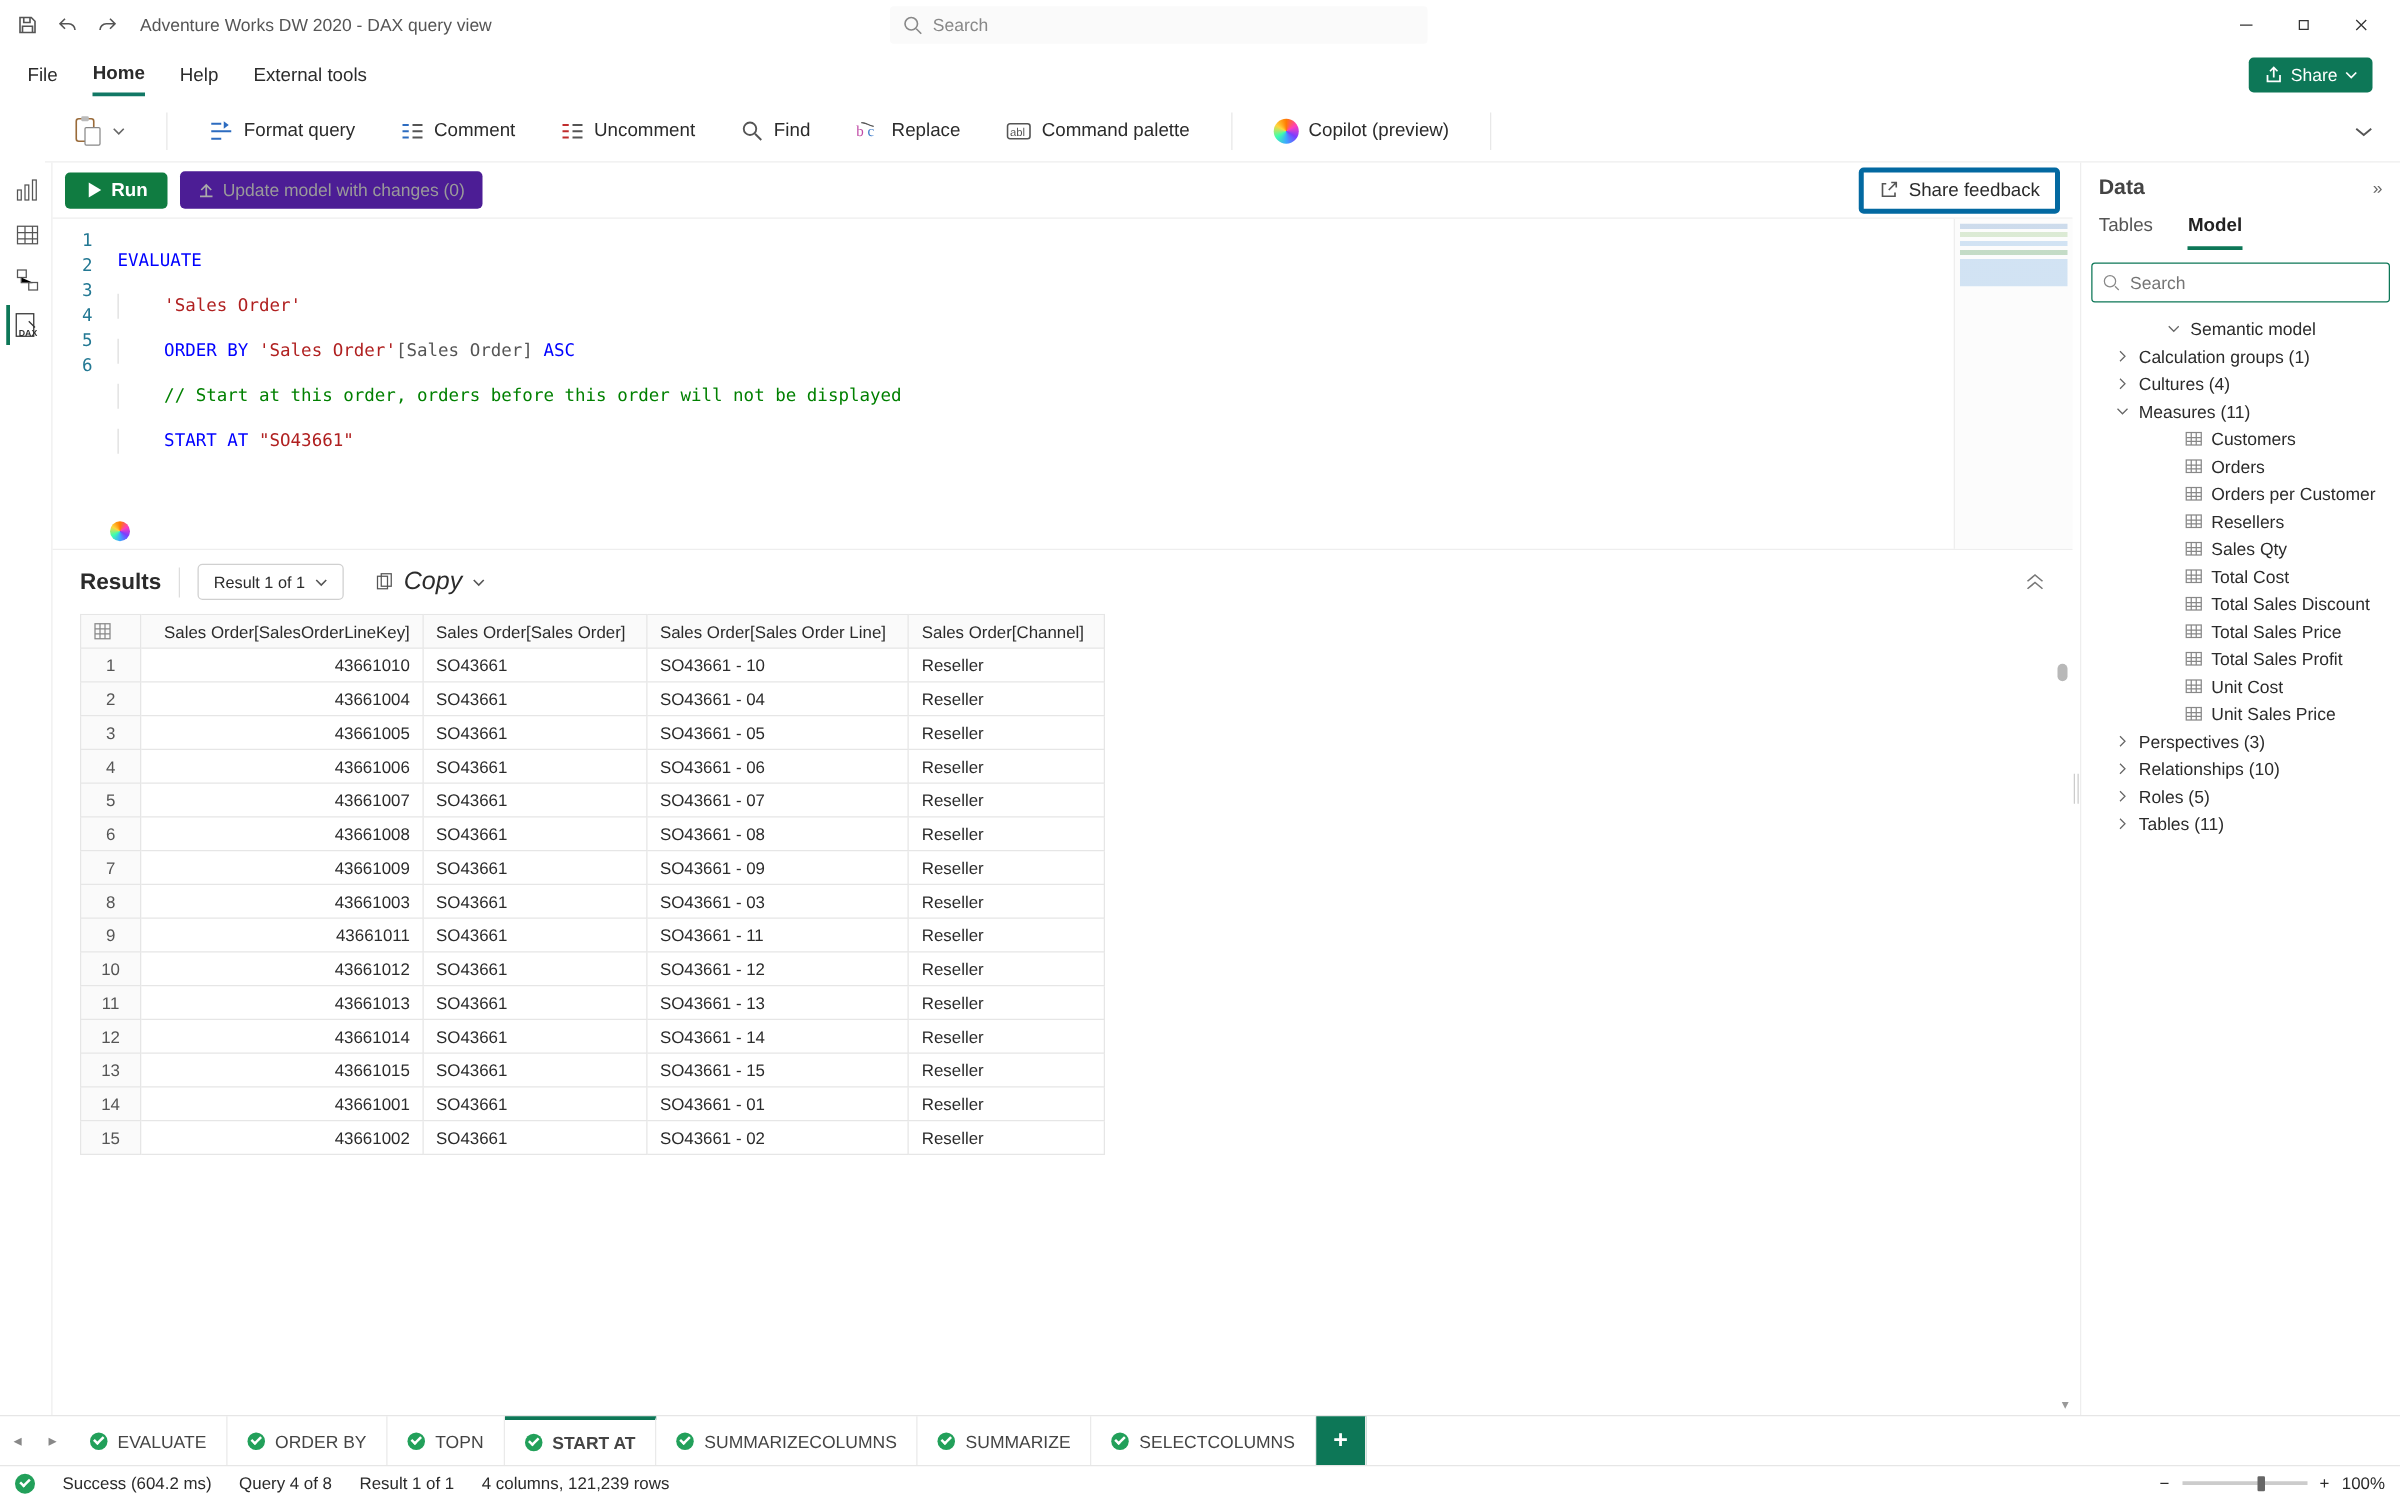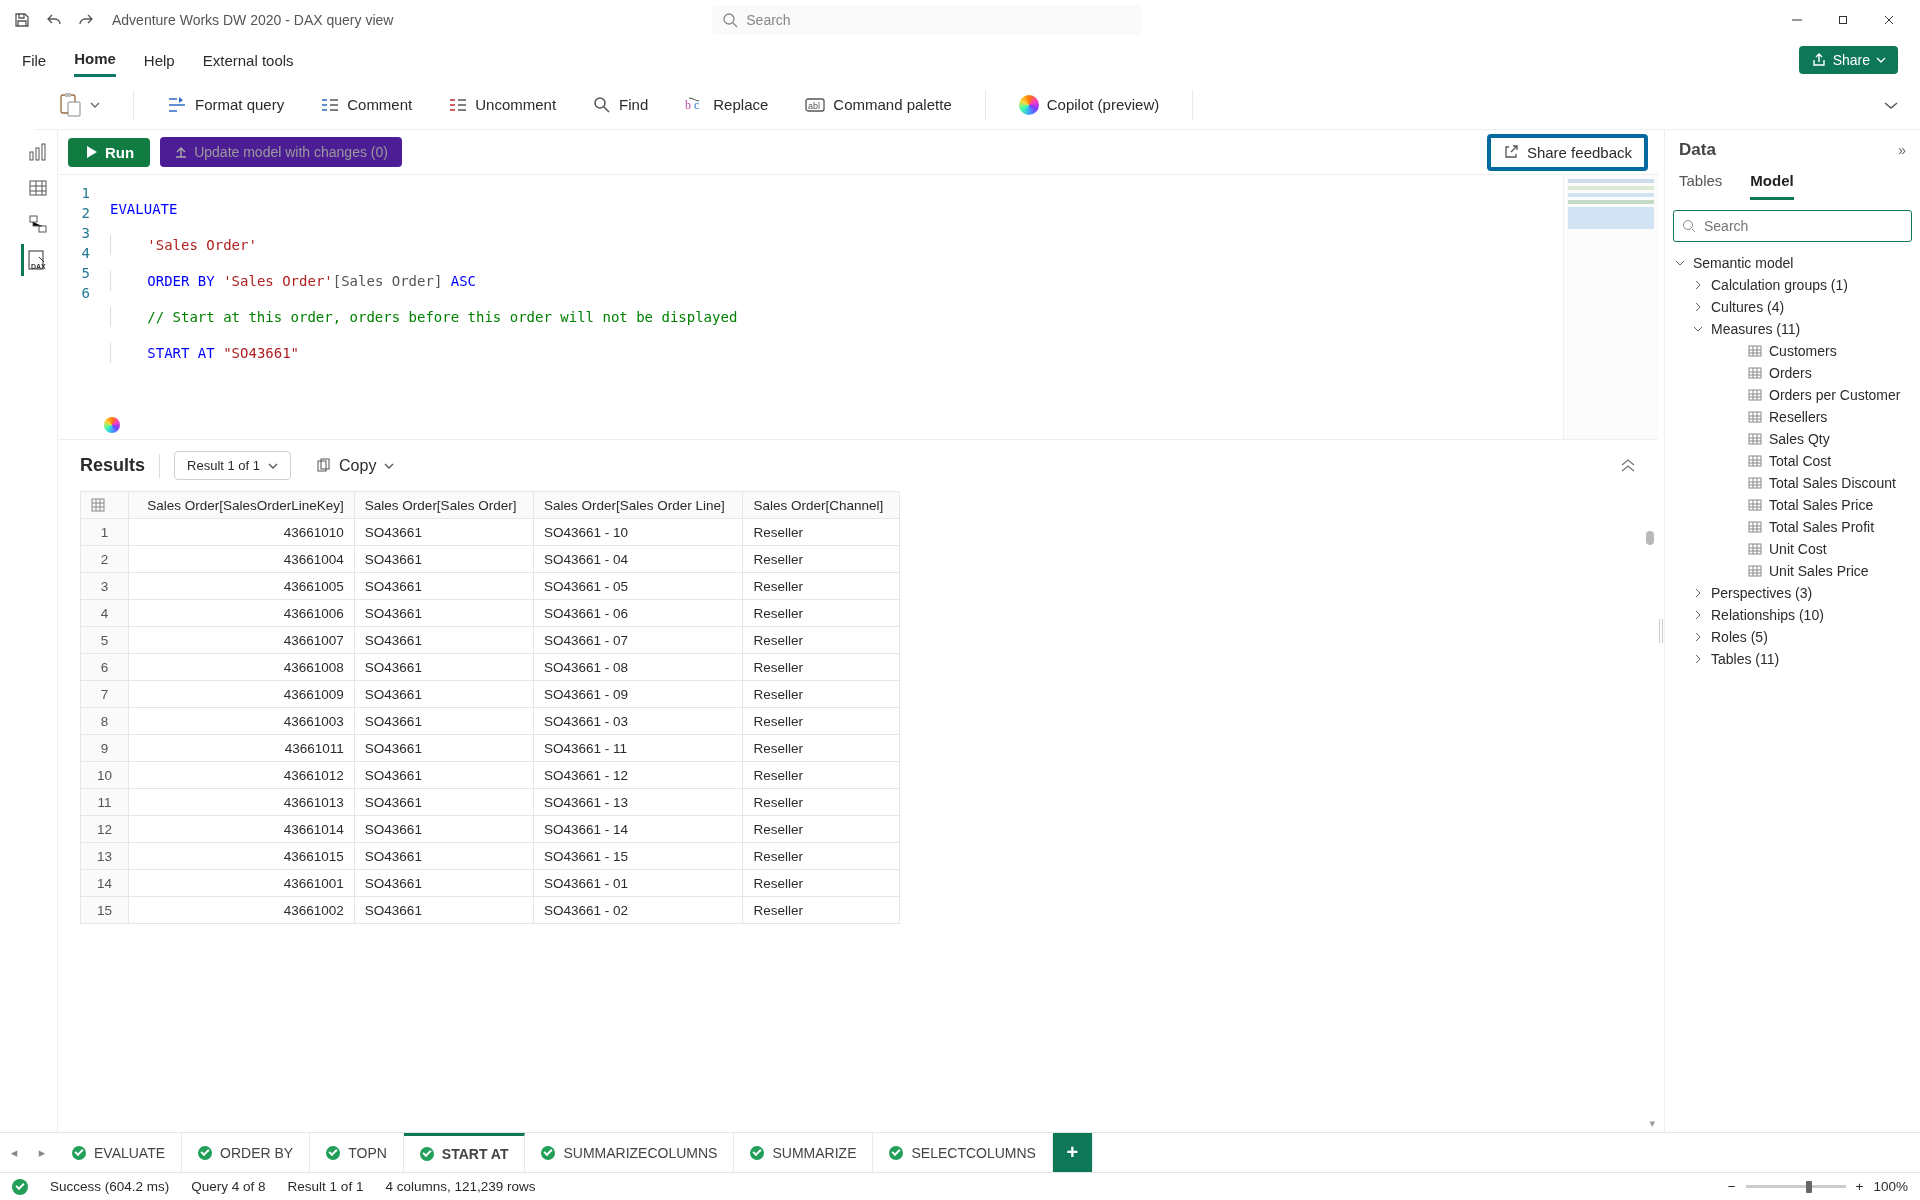--- a/index.html
+++ b/index.html
@@ -27,21 +27,21 @@
   .menubar .mitem.active{border-bottom:3px solid #117865;font-weight:600;}
   .share-btn{margin-left:auto;background:var(--accent);color:#fff;border-radius:4px;padding:6px 12px;display:flex;align-items:center;gap:6px;font-size:14px;}
 
   
   .toolbar{height:50px;display:flex;align-items:center;padding:0 12px;gap:17px;border-bottom:1px solid #eee;margin-left:36px;}
   .tbtn{display:flex;align-items:center;gap:8px;padding:6px 10px;border-radius:3px;font-size:15px;}
   .tsep{width:1px;height:30px;background:#e8e8e8;margin:0 6px;}
   .tbar-more{margin-left:auto;padding:6px 10px;}
 
   
-  .main{flex:1 1 auto;display:flex;min-height:0;padding-left:16px;}
+  .main{flex:1 1 auto;display:flex;min-height:0;}
   .leftrail{width:42px;border-right:1px solid #eee;display:flex;flex-direction:column;align-items:center;padding-top:6px;gap:4px;}
   .lricon{width:32px;height:32px;display:flex;align-items:center;justify-content:center;border-left:3px solid transparent;}
   .lricon.active{border-left:3px solid var(--accent);}
 
   .center{flex:1 1 auto;display:flex;flex-direction:column;min-width:0;}
 
   
   .runbar{height:44px;display:flex;align-items:center;gap:10px;padding:0 10px;}
   .runbtn{background:var(--run-green);color:#fff;border-radius:4px;padding:6px 16px;display:flex;align-items:center;gap:7px;font-size:15px;font-weight:600;}
   .updatebtn{background:#4c1d95;color:#9a9a9a;border-radius:4px;padding:7px 14px;display:flex;align-items:center;gap:6px;font-size:14px;}
@@ -60,21 +60,21 @@
     background:linear-gradient(#c8d8ea 0 4px, transparent 4px 7px, #d8e8d0 7px 11px, transparent 11px 14px,
     #cde0f2 14px 18px, transparent 18px 21px, #bed8c0 21px 25px, transparent 25px 28px, #cde0f2 28px 32px);
     opacity:.9;}
   .copilot-dot{position:absolute;left:46px;bottom:6px;width:16px;height:16px;border-radius:50%;
     background:conic-gradient(#ff7a00,#ff3dbd,#7a3dff,#3da6ff,#3dffad,#ffd63d,#ff7a00);}
 
   
   .resultsbar{height:52px;display:flex;align-items:center;gap:14px;padding:0 22px;border-top:1px solid #eee;}
   .resultsbar .lbl{font-size:18px;font-weight:600;}
   .resultsel{border:1px solid #d0d0d0;border-radius:4px;padding:6px 12px;display:flex;align-items:center;gap:8px;}
-  .copybtn{border:none;padding:6px 10px;display:flex;align-items:center;gap:8px;font-size:16px;}
+  .copybtn{border:none;padding:6px 10px;display:flex;align-items:center;gap:8px;font-size:20px;font-style:italic;}
   .collapse{margin-left:auto;color:#777;}
   .vsep{width:1px;height:24px;background:#ddd;}
 
   
   .gridwrap{flex:1 1 auto;overflow:hidden;padding:0 14px 0 22px;position:relative;}
   table.results{border-collapse:collapse;width:820px;}
   table.results th,table.results td{border:1px solid #e6e6e6;padding:4px 10px;height:27px;font-size:13.5px;}
   table.results th{background:#fafafa;font-weight:400;text-align:left;}
   table.results td.num, table.results th.num{text-align:right;}
   table.results td.rownum{text-align:center;background:#fafafa;width:48px;color:#555;}
@@ -88,21 +88,21 @@
   .dp-head .t{font-size:17px;font-weight:600;color:#444;}
   .dp-head .exp{margin-left:auto;font-size:14px;color:#666;}
   .dp-tabs{display:flex;gap:28px;padding:10px 14px 0;}
   .dp-tabs .tab{font-size:15px;padding-bottom:8px;color:#555;}
   .dp-tabs .tab.active{border-bottom:3px solid var(--accent);font-weight:600;color:#222;}
   .dp-search{margin:10px 8px 8px;border:1px solid var(--accent);border-radius:3px;display:flex;align-items:center;gap:6px;padding:4px 8px;height:32px;}
   .dp-search input{border:none;outline:none;flex:1;font-size:14px;color:#666;}
   .tree{flex:1;overflow:auto;padding:2px 4px 10px 4px;font-size:14px;}
   .tree .node{display:flex;align-items:center;gap:6px;padding:3px 4px;border-radius:2px;}
   .tree .caret{width:14px;display:inline-flex;justify-content:center;color:#666;}
-  .tree .depth0{padding-left:4px;} .tree .depth1{padding-left:22px;} .tree .depth2b{padding-left:58px;}
+  .tree .depth0{padding-left:4px;justify-content:center;} .tree .depth1{padding-left:22px;} .tree .depth2b{padding-left:58px;}
   .measure-ico{width:16px;height:14px;display:inline-flex;align-items:center;justify-content:center;color:#888;}
 
   
   .qtabs{height:40px;display:flex;align-items:stretch;border-top:1px solid #e6e6e6;}
   .qtabs .navarr{width:28px;display:flex;align-items:center;justify-content:center;color:#888;}
   .qtab{display:flex;align-items:center;gap:8px;padding:0 16px;border-right:1px solid #eaeaea;font-size:14px;color:#444;position:relative;}
   .qtab.active{border-top:3px solid var(--accent);font-weight:600;background:#fff;}
   .qtab .ok{width:14px;height:14px;border-radius:50%;background:#22a05a;position:relative;}
   .qtab .ok::after{content:"";position:absolute;left:3px;top:3px;width:6px;height:3px;border-left:2px solid #fff;border-bottom:2px solid #fff;transform:rotate(-45deg);}
   .qtab.add{background:var(--accent);color:#fff;width:40px;justify-content:center;font-size:20px;font-weight:bold;}

